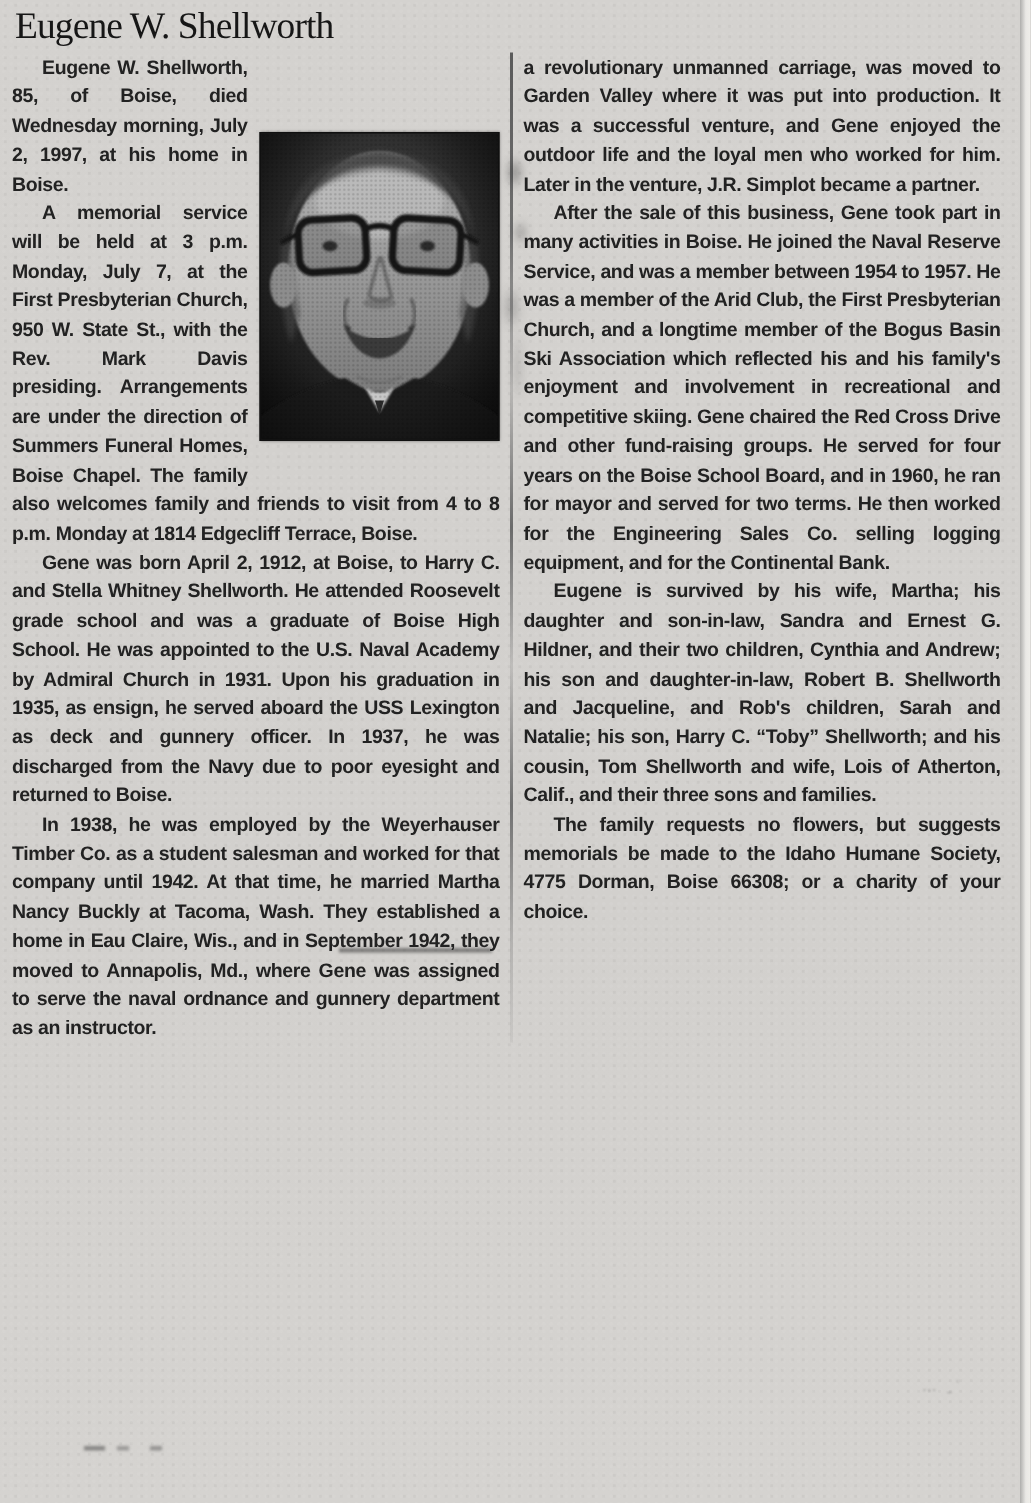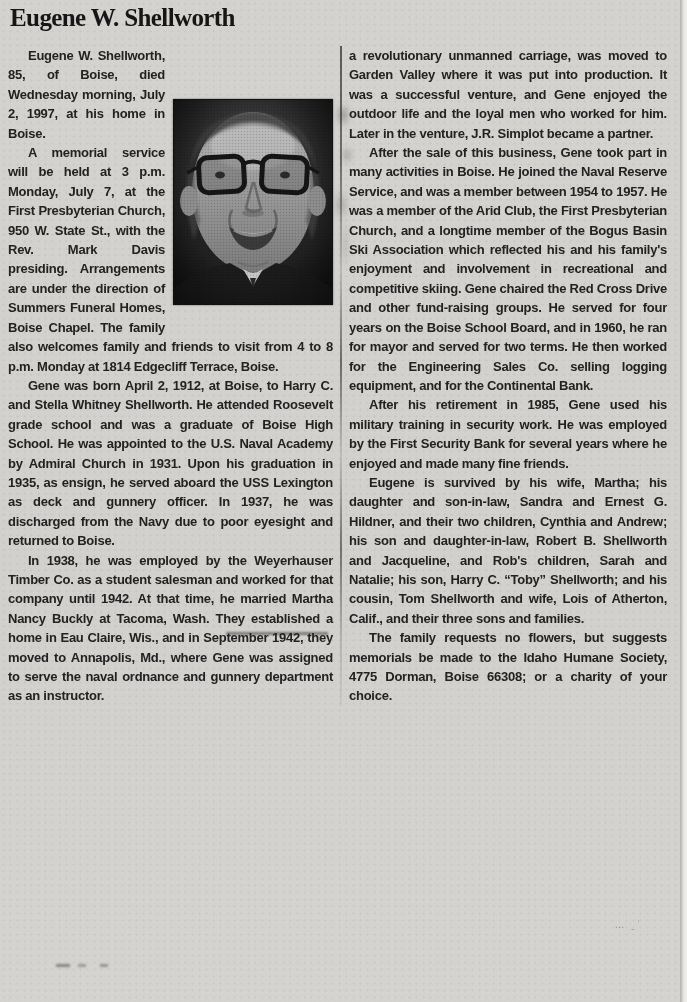--- a/index.html
+++ b/index.html
@@ -22,25 +22,25 @@
       radial-gradient(rgba(255,255,255,0.05) 1px, transparent 1.2px),
       radial-gradient(rgba(0,0,0,0.04) 1px, transparent 1.2px),
       linear-gradient(180deg, #d4d2cf 0%, #d2d0cd 60%, #d5d3d0 100%);
     background-size: 5px 5px, 7px 7px, 100% 100%;
     box-sizing: border-box;
     padding: 4px 20px 0 8px;
     color: #1e1e1e;
   }
   .headline {
     font-family: "Liberation Serif", serif;
-    font-weight: 700;
+    font-weight: 400;
     font-size: 25px;
     line-height: 28px;
     letter-spacing: -0.6px;
-    margin: 0 0 14px 2px;
+    margin: 0 0 3px 2px;
     color: #161616;
   }
   .columns {
     display: flex;
     align-items: stretch;
   }
   .col {
     font-size: 13px;
     font-weight: 700;
     line-height: 19.4px;
@@ -218,21 +218,20 @@
       <p>A memorial service will be held at 3 p.m. Monday, July 7, at the First Presbyterian Church, 950 W. State St., with the Rev. Mark Davis presiding. Arrangements are under the direction of Summers Funeral Homes, Boise Chapel. The family also welcomes family and friends to visit from 4 to 8 p.m. Monday at 1814 Edgecliff Terrace, Boise.</p>
       <p>Gene was born April 2, 1912, at Boise, to Harry C. and Stella Whitney Shellworth. He attended Roosevelt grade school and was a graduate of Boise High School. He was appointed to the U.S. Naval Academy by Admiral Church in 1931. Upon his graduation in 1935, as ensign, he served aboard the USS Lexington as deck and gunnery officer. In 1937, he was discharged from the Navy due to poor eyesight and returned to Boise.</p>
       <p>In 1938, he was employed by the Weyerhauser Timber Co. as a student salesman and worked for that company until 1942. At that time, he married Martha Nancy Buckly at Tacoma, Wash. They established a home in Eau Claire, Wis., and in September 1942, they moved to Annapolis, Md., where Gene was assigned to serve the naval ordnance and gunnery department as an instructor.</p>
     </div>
 
     <div class="divider"></div>
 
     <div class="col col-right">
       <p class="no-indent">a revolutionary unmanned carriage, was moved to Garden Valley where it was put into production. It was a successful venture, and Gene enjoyed the outdoor life and the loyal men who worked for him. Later in the venture, J.R. Simplot became a partner.</p>
       <p>After the sale of this business, Gene took part in many activities in Boise. He joined the Naval Reserve Service, and was a member between 1954 to 1957. He was a member of the Arid Club, the First Presbyterian Church, and a longtime member of the Bogus Basin Ski Association which reflected his and his family's enjoyment and involvement in recreational and competitive skiing. Gene chaired the Red Cross Drive and other fund-raising groups. He served for four years on the Boise School Board, and in 1960, he ran for mayor and served for two terms. He then worked for the Engineering Sales Co. selling logging equipment, and for the Continental Bank.</p>
-      <p>After his retirement in 1985, Gene used his military training in security work. He was employed by the First Security Bank for several years where he enjoyed and made many fine friends.</p>
       <p>Eugene is survived by his wife, Martha; his daughter and son-in-law, Sandra and Ernest G. Hildner, and their two children, Cynthia and Andrew; his son and daughter-in-law, Robert B. Shellworth and Jacqueline, and Rob's children, Sarah and Natalie; his son, Harry C. “Toby” Shellworth; and his cousin, Tom Shellworth and wife, Lois of Atherton, Calif., and their three sons and families.</p>
       <p>The family requests no flowers, but suggests memorials be made to the Idaho Humane Society, 4775 Dorman, Boise 66308; or a charity of your choice.</p>
     </div>
 
   </div>
 
   <div class="fold-underline"></div>
   <div class="crease"></div>
   <div class="smudge-bottom-left"></div>
   <div class="smudge-bottom-right">… ˍˈ</div>

